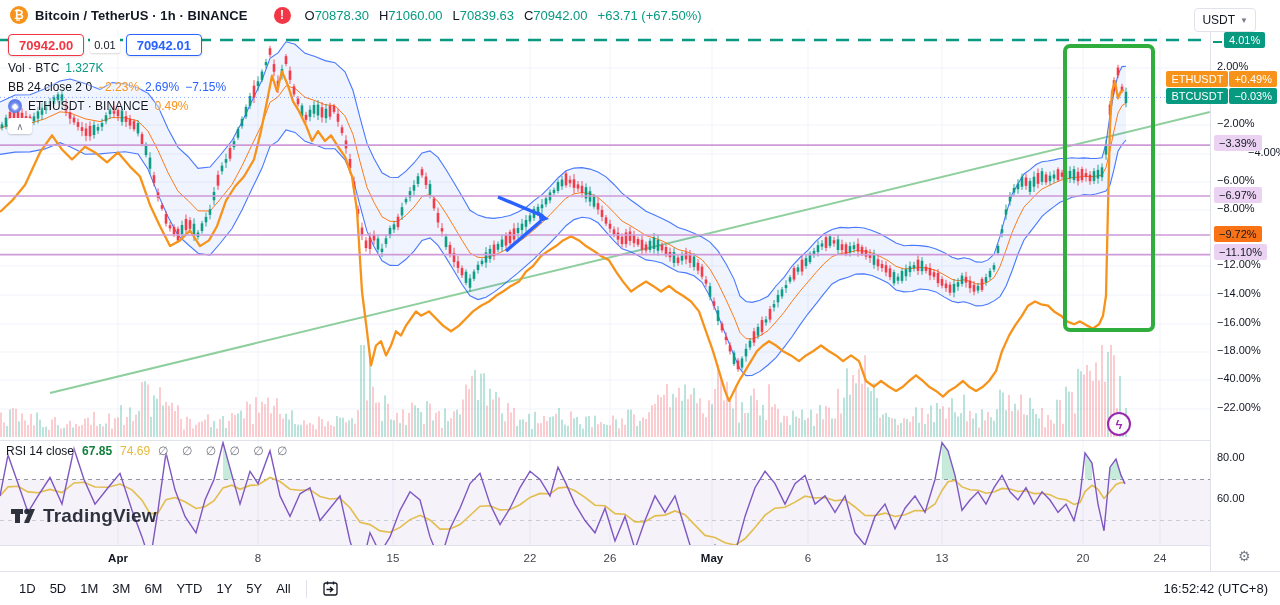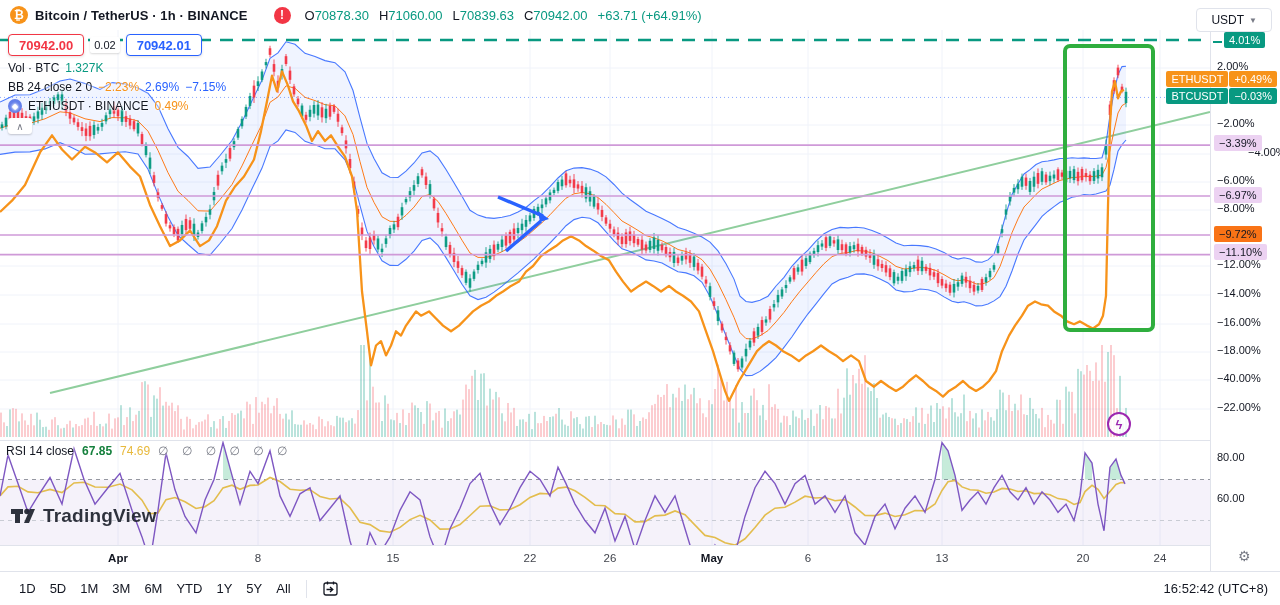--- a/index.html
+++ b/index.html
@@ -42,21 +42,21 @@
   
   .watermark{position:absolute;left:10px;top:503px;z-index:15;display:flex;align-items:center;gap:7px;
              pointer-events:none;opacity:.92;justify-content:center;}
   .watermark .wm-text{font-size:19px;font-weight:700;color:#1e222d;letter-spacing:.2px;}
   
   .axis-gutter{position:absolute;left:1210px;top:0;width:70px;height:571px;background:#fff;
                border-left:1px solid #e0e3eb;z-index:10;box-sizing:border-box;cursor:ns-resize;}
   .ax-label{position:absolute;left:6px;font-size:11px;color:#131722;white-space:nowrap;}
   .ax-badge{position:absolute;left:3px;font-size:11px;color:#fff;padding:2px 5px;border-radius:2px;white-space:nowrap;}
   .ax-badge.pink{color:#131722;}
-  .usdt-btn{position:absolute;top:8px;right:8px;height:22px;padding:0 14px;background:#fff;border:1px solid #e0e3eb;
+  .usdt-btn{position:absolute;top:8px;right:24px;height:22px;padding:0 7px;background:#fff;border:1px solid #e0e3eb;
             border-radius:4px;display:flex;align-items:center;gap:5px;font-size:12px;color:#131722;cursor:pointer;z-index:40;}
   .usdt-btn .caret{font-size:8px;color:#787b86;}
   .sym-badge{position:absolute;display:flex;gap:1px;z-index:25;font-size:11px;color:#fff;}
   .sym-badge span{padding:2px 5px;border-radius:2px;}
   .gutter-dash{position:absolute;left:2px;width:9px;height:2px;background:#089981;}
   .gear{position:absolute;left:1238px;top:548px;font-size:14px;color:#787b86;z-index:30;cursor:pointer;}
   
   .time-axis{position:absolute;left:0;top:545px;width:1280px;height:26px;background:#fff;border-top:1px solid #e0e3eb;
              z-index:8;box-sizing:border-box;cursor:ew-resize;}
   .t-label{position:absolute;top:6px;font-size:11.5px;color:#42454d;transform:translateX(-50%);}
@@ -76,21 +76,21 @@
 
   <div class="header">
     <div class="sym-icon">₿</div>
     <div class="sym-title">Bitcoin / TetherUS · 1h · BINANCE</div>
     <div class="alert-icon">!</div>
     <div class="ohlc">
       <span><span class="lt">O</span><span class="vl">70878.30</span></span>
       <span><span class="lt">H</span><span class="vl">71060.00</span></span>
       <span><span class="lt">L</span><span class="vl">70839.63</span></span>
       <span><span class="lt">C</span><span class="vl">70942.00</span></span>
-      <span class="vl">+63.71 (+64.91%)</span>
+      <span class="vl">+63.71 (+67.50%)</span>
     </div>
   </div>
 
   <svg class="main-svg" id="main-svg" width="1210" height="411">
       <line x1="118" y1="0" x2="118" y2="411" stroke="#f0f3fa" stroke-width="1"></line>
       <line x1="258" y1="0" x2="258" y2="411" stroke="#f0f3fa" stroke-width="1"></line>
       <line x1="393" y1="0" x2="393" y2="411" stroke="#f0f3fa" stroke-width="1"></line>
       <line x1="530" y1="0" x2="530" y2="411" stroke="#f0f3fa" stroke-width="1"></line>
       <line x1="610" y1="0" x2="610" y2="411" stroke="#f0f3fa" stroke-width="1"></line>
       <line x1="712" y1="0" x2="712" y2="411" stroke="#f0f3fa" stroke-width="1"></line>
@@ -1087,21 +1087,21 @@
       <path d="M1085 38.5L1085 11.850000000000001L1092 22.1L1092 38.5Z" fill="rgba(66,189,131,0.3)"></path>
       <path d="M1110 38.5L1110 26.2L1116 18L1121 34.4L1121 38.5Z" fill="rgba(66,189,131,0.3)"></path>
       <path d="M0.0 54.9 L8.0 45.9 L18.0 45.2 L28.0 50.9 L38.0 51.8 L50.0 48.4 L62.0 51.6 L74.0 42.0 L84.0 41.2 L95.0 46.0 L108.0 46.2 L120.0 43.1 L132.0 48.9 L142.0 59.2 L150.0 72.7 L158.0 71.9 L166.0 58.7 L175.0 56.5 L185.0 60.7 L196.0 67.5 L205.0 65.7 L214.0 59.7 L223.0 46.9 L232.0 44.2 L240.0 48.3 L250.0 44.4 L258.0 44.0 L270.0 36.5 L280.0 40.5 L290.0 48.2 L300.0 49.2 L310.0 48.7 L320.0 55.4 L330.0 58.0 L340.0 57.3 L350.0 66.7 L360.0 81.3 L370.0 83.6 L380.0 89.9 L390.0 91.2 L400.0 86.4 L410.0 78.6 L420.0 74.3 L430.0 79.0 L440.0 88.1 L450.0 88.0 L460.0 83.5 L470.0 74.5 L480.0 65.2 L490.0 64.7 L500.0 68.9 L510.0 68.5 L520.0 63.7 L530.0 56.4 L540.0 52.4 L550.0 53.0 L558.0 47.1 L566.0 46.1 L575.0 49.8 L585.0 56.4 L595.0 64.2 L605.0 64.8 L615.0 72.6 L625.0 73.2 L635.0 80.9 L645.0 80.6 L655.0 74.9 L665.0 74.1 L675.0 69.9 L685.0 73.8 L695.0 84.1 L705.0 94.4 L715.0 96.5 L725.0 101.8 L735.0 104.1 L745.0 97.8 L755.0 86.5 L765.0 74.2 L775.0 67.2 L785.0 66.3 L795.0 61.1 L805.0 55.2 L815.0 57.0 L825.0 56.5 L835.0 59.8 L845.0 58.7 L855.0 66.0 L865.0 74.4 L875.0 74.6 L885.0 72.1 L895.0 75.5 L905.0 73.7 L915.0 69.5 L925.0 69.9 L935.0 63.0 L942.0 49.5 L948.0 40.8 L955.0 39.4 L962.0 45.9 L970.0 48.8 L978.0 49.3 L986.0 52.3 L994.0 51.1 L1002.0 47.4 L1010.0 48.1 L1018.0 50.5 L1026.0 49.7 L1034.0 52.6 L1042.0 52.2 L1050.0 53.7 L1058.0 57.6 L1066.0 58.8 L1074.0 63.4 L1080.0 61.5 L1085.0 50.6 L1092.0 44.3 L1098.0 48.4 L1104.0 57.5 L1110.0 50.6 L1116.0 43.5 L1121.0 41.5 L1125.0 41.8" fill="none" stroke="#e3bd4e" stroke-width="1.6"></path>
       <path d="M0.0 54.9 L8.0 13.9 L18.0 42.6 L28.0 71.3 L38.0 54.9 L50.0 36.5 L62.0 63.1 L74.0 7.8 L84.0 38.5 L95.0 63.1 L108.0 46.7 L120.0 32.3 L132.0 69.3 L142.0 95.9 L150.0 120.5 L158.0 69.3 L166.0 11.9 L175.0 48.8 L185.0 75.4 L196.0 91.8 L205.0 59.0 L214.0 38.5 L223.0 1.6 L232.0 34.4 L240.0 63.1 L250.0 30.3 L258.0 42.6 L270.0 9.8 L280.0 54.9 L290.0 75.4 L300.0 52.8 L310.0 46.7 L320.0 79.5 L330.0 67.2 L340.0 54.9 L350.0 100.0 L360.0 132.8 L370.0 91.8 L380.0 112.3 L390.0 95.9 L400.0 69.3 L410.0 50.8 L420.0 59.0 L430.0 95.9 L440.0 120.5 L450.0 87.7 L460.0 67.2 L470.0 42.6 L480.0 32.3 L490.0 63.1 L500.0 83.6 L510.0 67.2 L520.0 46.7 L530.0 30.3 L540.0 38.5 L550.0 54.9 L558.0 26.2 L566.0 42.6 L575.0 63.1 L585.0 79.5 L595.0 91.8 L605.0 67.2 L615.0 100.0 L625.0 75.4 L635.0 108.2 L645.0 79.5 L655.0 54.9 L665.0 71.3 L675.0 54.9 L685.0 87.7 L695.0 120.5 L705.0 130.8 L715.0 104.1 L725.0 120.5 L735.0 112.3 L745.0 75.4 L755.0 46.7 L765.0 30.3 L775.0 42.6 L785.0 63.1 L795.0 42.6 L805.0 34.4 L815.0 63.1 L825.0 54.9 L835.0 71.3 L845.0 54.9 L855.0 91.8 L865.0 104.1 L875.0 75.4 L885.0 63.1 L895.0 87.7 L905.0 67.2 L915.0 54.9 L925.0 71.3 L935.0 38.5 L942.0 1.6 L948.0 9.8 L955.0 34.4 L962.0 69.3 L970.0 59.0 L978.0 50.8 L986.0 63.1 L994.0 46.7 L1002.0 34.4 L1010.0 50.8 L1018.0 59.0 L1026.0 46.7 L1034.0 63.1 L1042.0 50.8 L1050.0 59.0 L1058.0 71.3 L1066.0 63.1 L1074.0 79.5 L1080.0 54.9 L1085.0 11.9 L1092.0 22.1 L1098.0 63.1 L1104.0 89.8 L1110.0 26.2 L1116.0 18.0 L1121.0 34.4 L1125.0 42.9" fill="none" stroke="#7e57c2" stroke-width="1.4"></path>
     </svg>
   <div class="sep" style="top:440px"></div>
 
   <div class="legend">
     <div class="lg-row">
       <div class="px-box sell">70942.00</div>
-      <div class="spread">0.02</div>
+      <div class="spread">0.01</div>
       <div class="px-box buy">70942.01</div>
     </div>
     <div class="lg-row">
       <span>Vol · BTC</span>
       <span class="teal">1.327K</span>
     </div>
     <div class="lg-row">
       <span>BB 24 close 2 0</span>
       <span class="orange">−2.23%</span>
       <span class="blue">2.69%</span>

